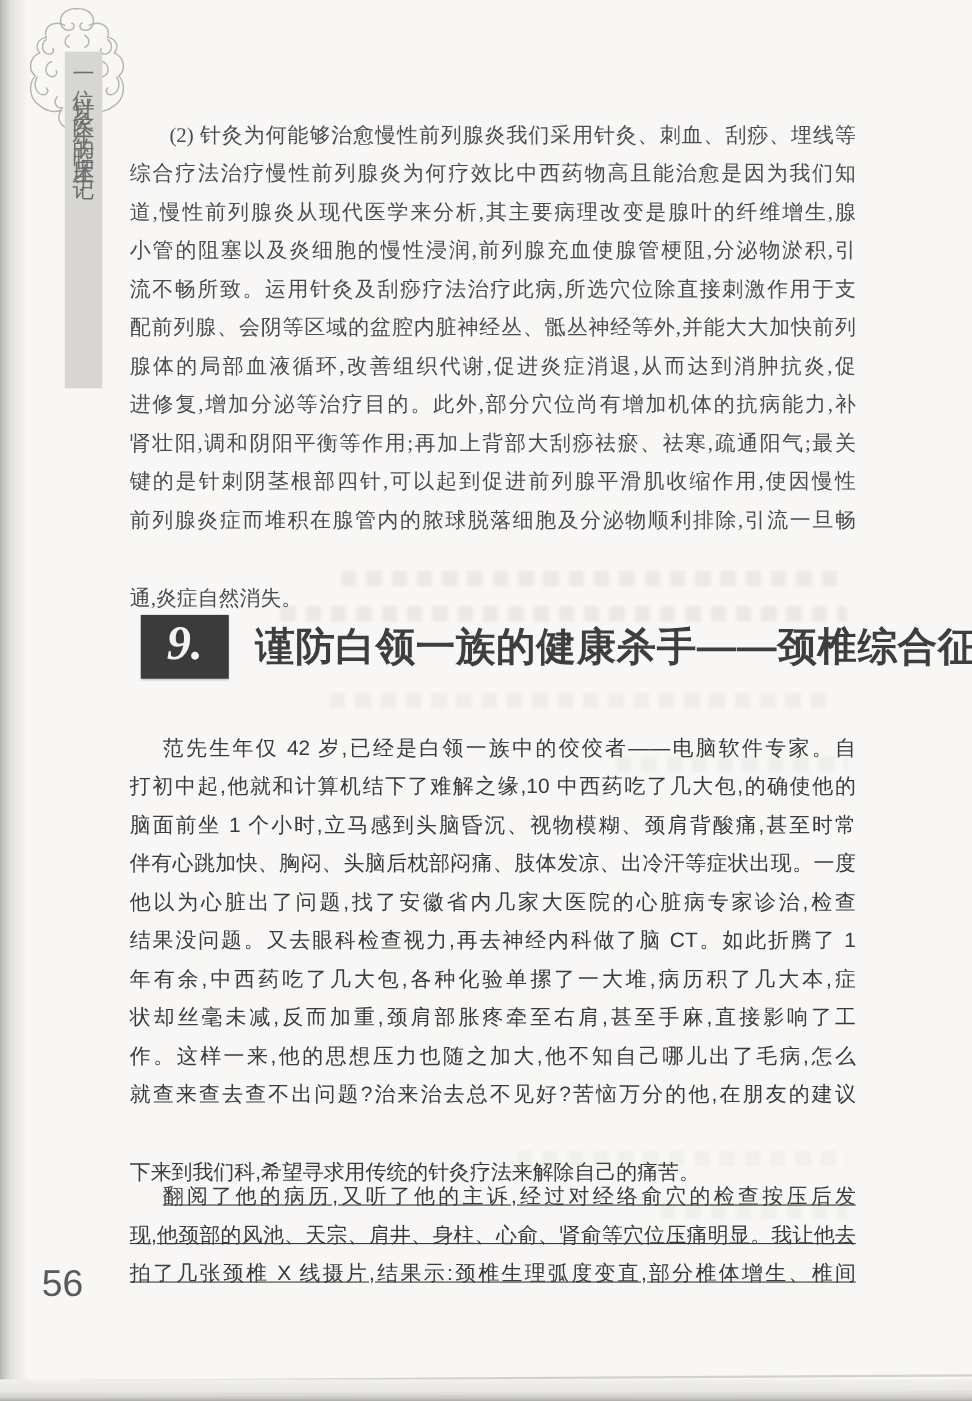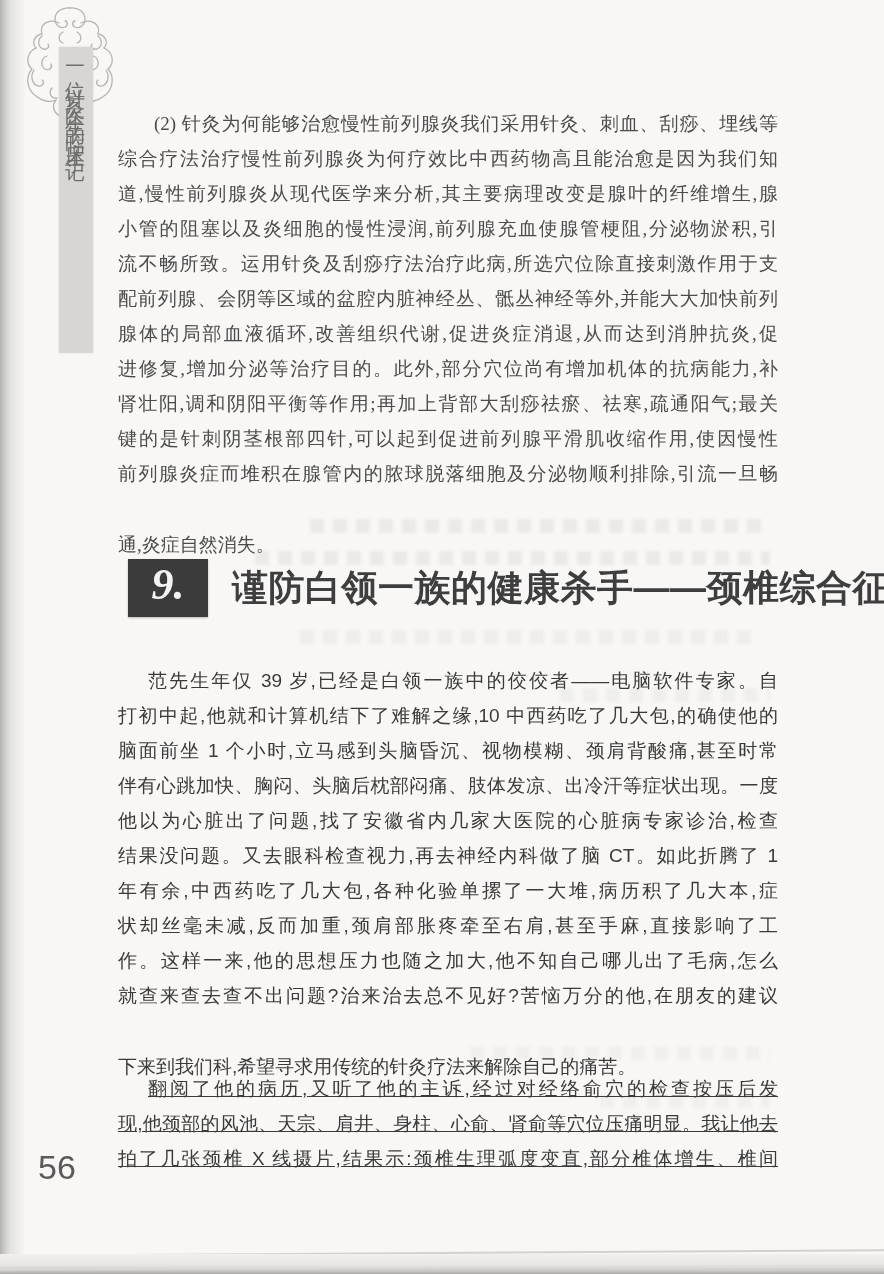--- a/index.html
+++ b/index.html
@@ -120,21 +120,21 @@
     </section>
 
   <div class="sec-header">
     <div class="num-box">
       <span>9.</span>
     </div>
     <h2 class="sec-title">谨防白领一族的健康杀手——颈椎综合征</h2>
   </div>
 
   <section class="tsec s2a">
-      <div class="tline first">范先生年仅 39 岁,已经是白领一族中的佼佼者——电脑软件专家。自</div>
+      <div class="tline first">范先生年仅 42 岁,已经是白领一族中的佼佼者——电脑软件专家。自</div>
       <div class="tline">打初中起,他就和计算机结下了难解之缘,10 中西药吃了几大包,的确使他的</div>
       <div class="tline">脑面前坐 1 个小时,立马感到头脑昏沉、视物模糊、颈肩背酸痛,甚至时常</div>
       <div class="tline">伴有心跳加快、胸闷、头脑后枕部闷痛、肢体发凉、出冷汗等症状出现。一度</div>
       <div class="tline">他以为心脏出了问题,找了安徽省内几家大医院的心脏病专家诊治,检查</div>
       <div class="tline">结果没问题。又去眼科检查视力,再去神经内科做了脑 CT。如此折腾了 1</div>
       <div class="tline">年有余,中西药吃了几大包,各种化验单摞了一大堆,病历积了几大本,症</div>
       <div class="tline">状却丝毫未减,反而加重,颈肩部胀疼牵至右肩,甚至手麻,直接影响了工</div>
       <div class="tline">作。这样一来,他的思想压力也随之加大,他不知自己哪儿出了毛病,怎么</div>
       <div class="tline">就查来查去查不出问题?治来治去总不见好?苦恼万分的他,在朋友的建议</div>
       <div class="tline last">下来到我们科,希望寻求用传统的针灸疗法来解除自己的痛苦。</div>

